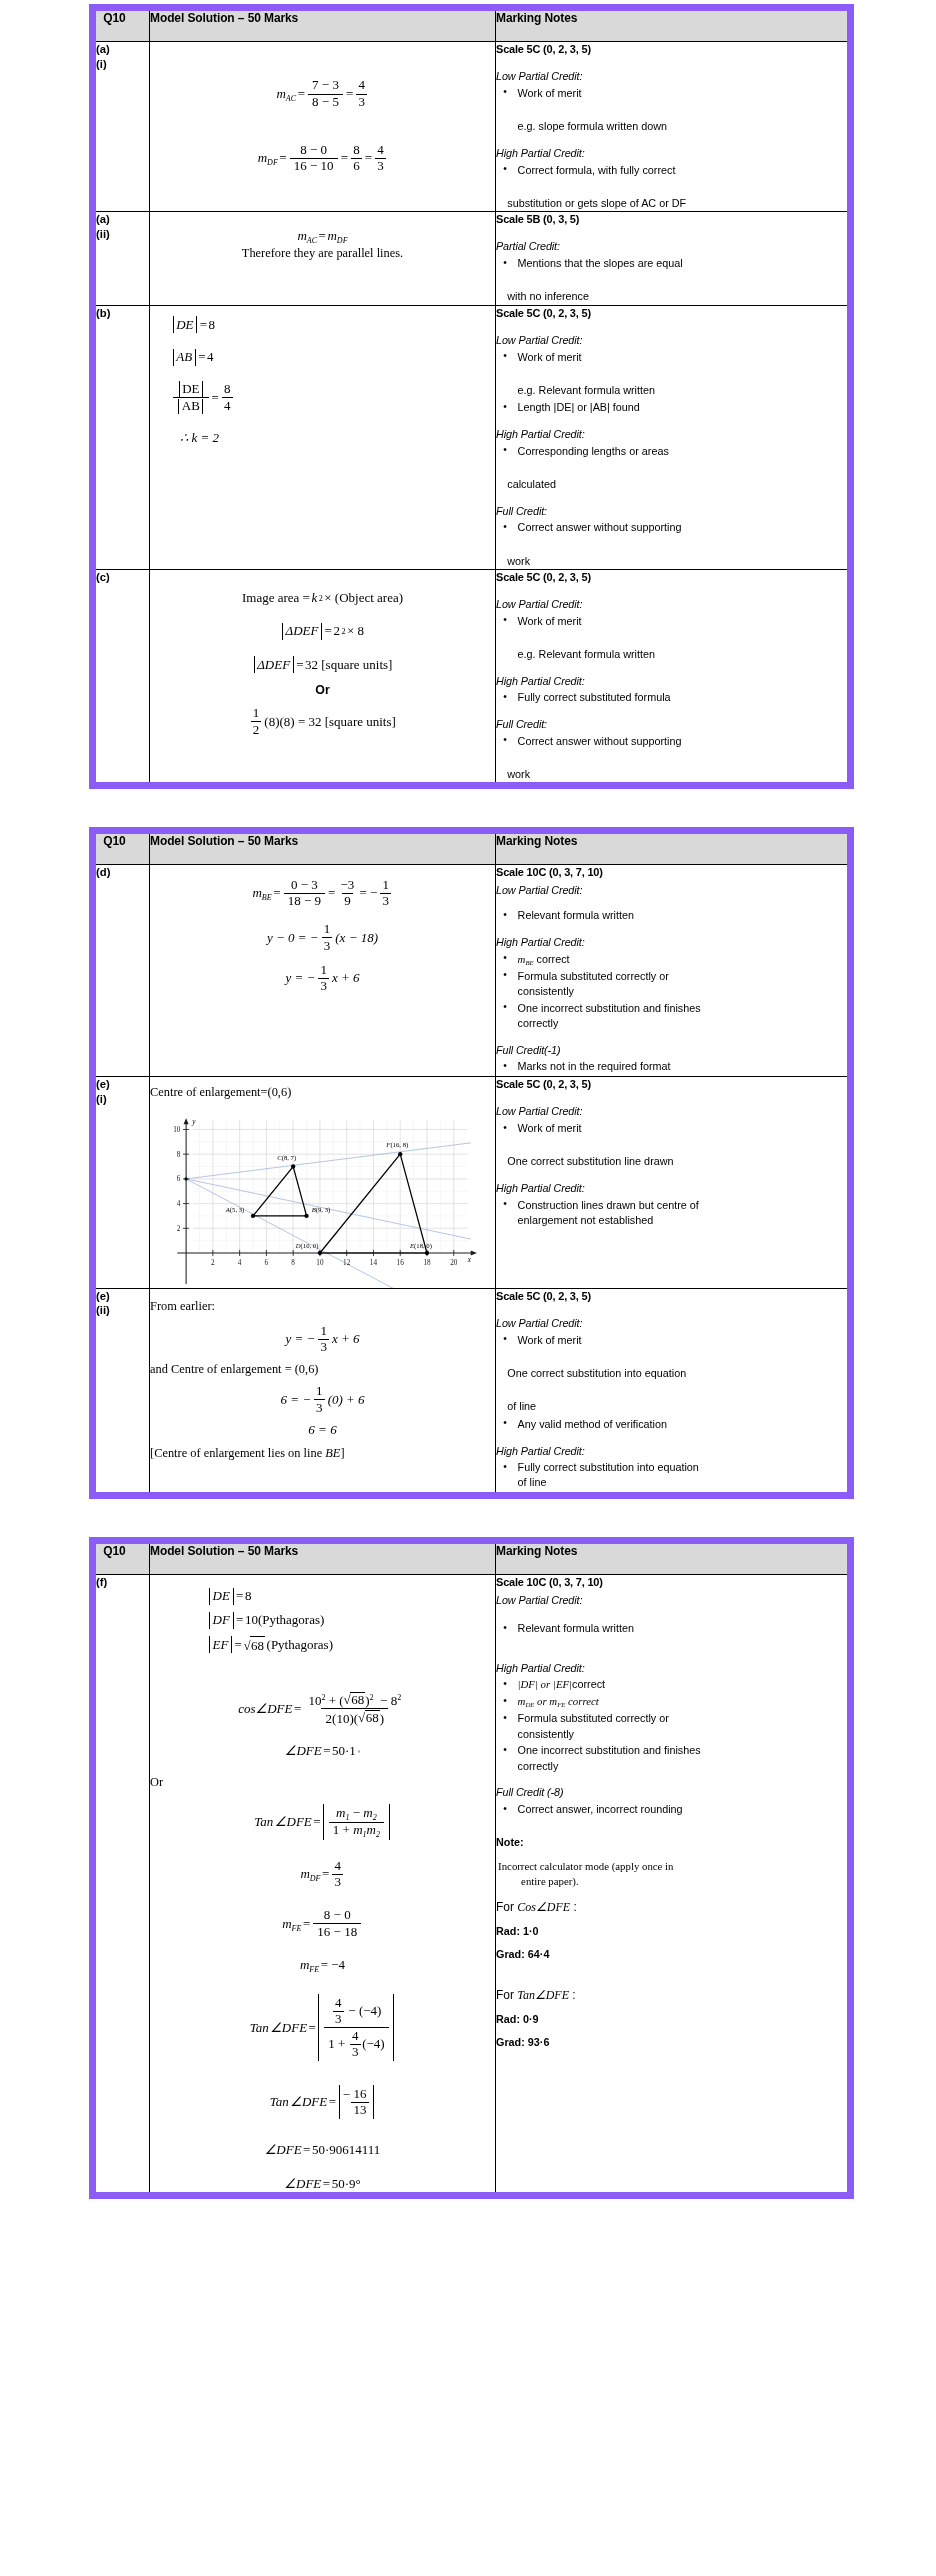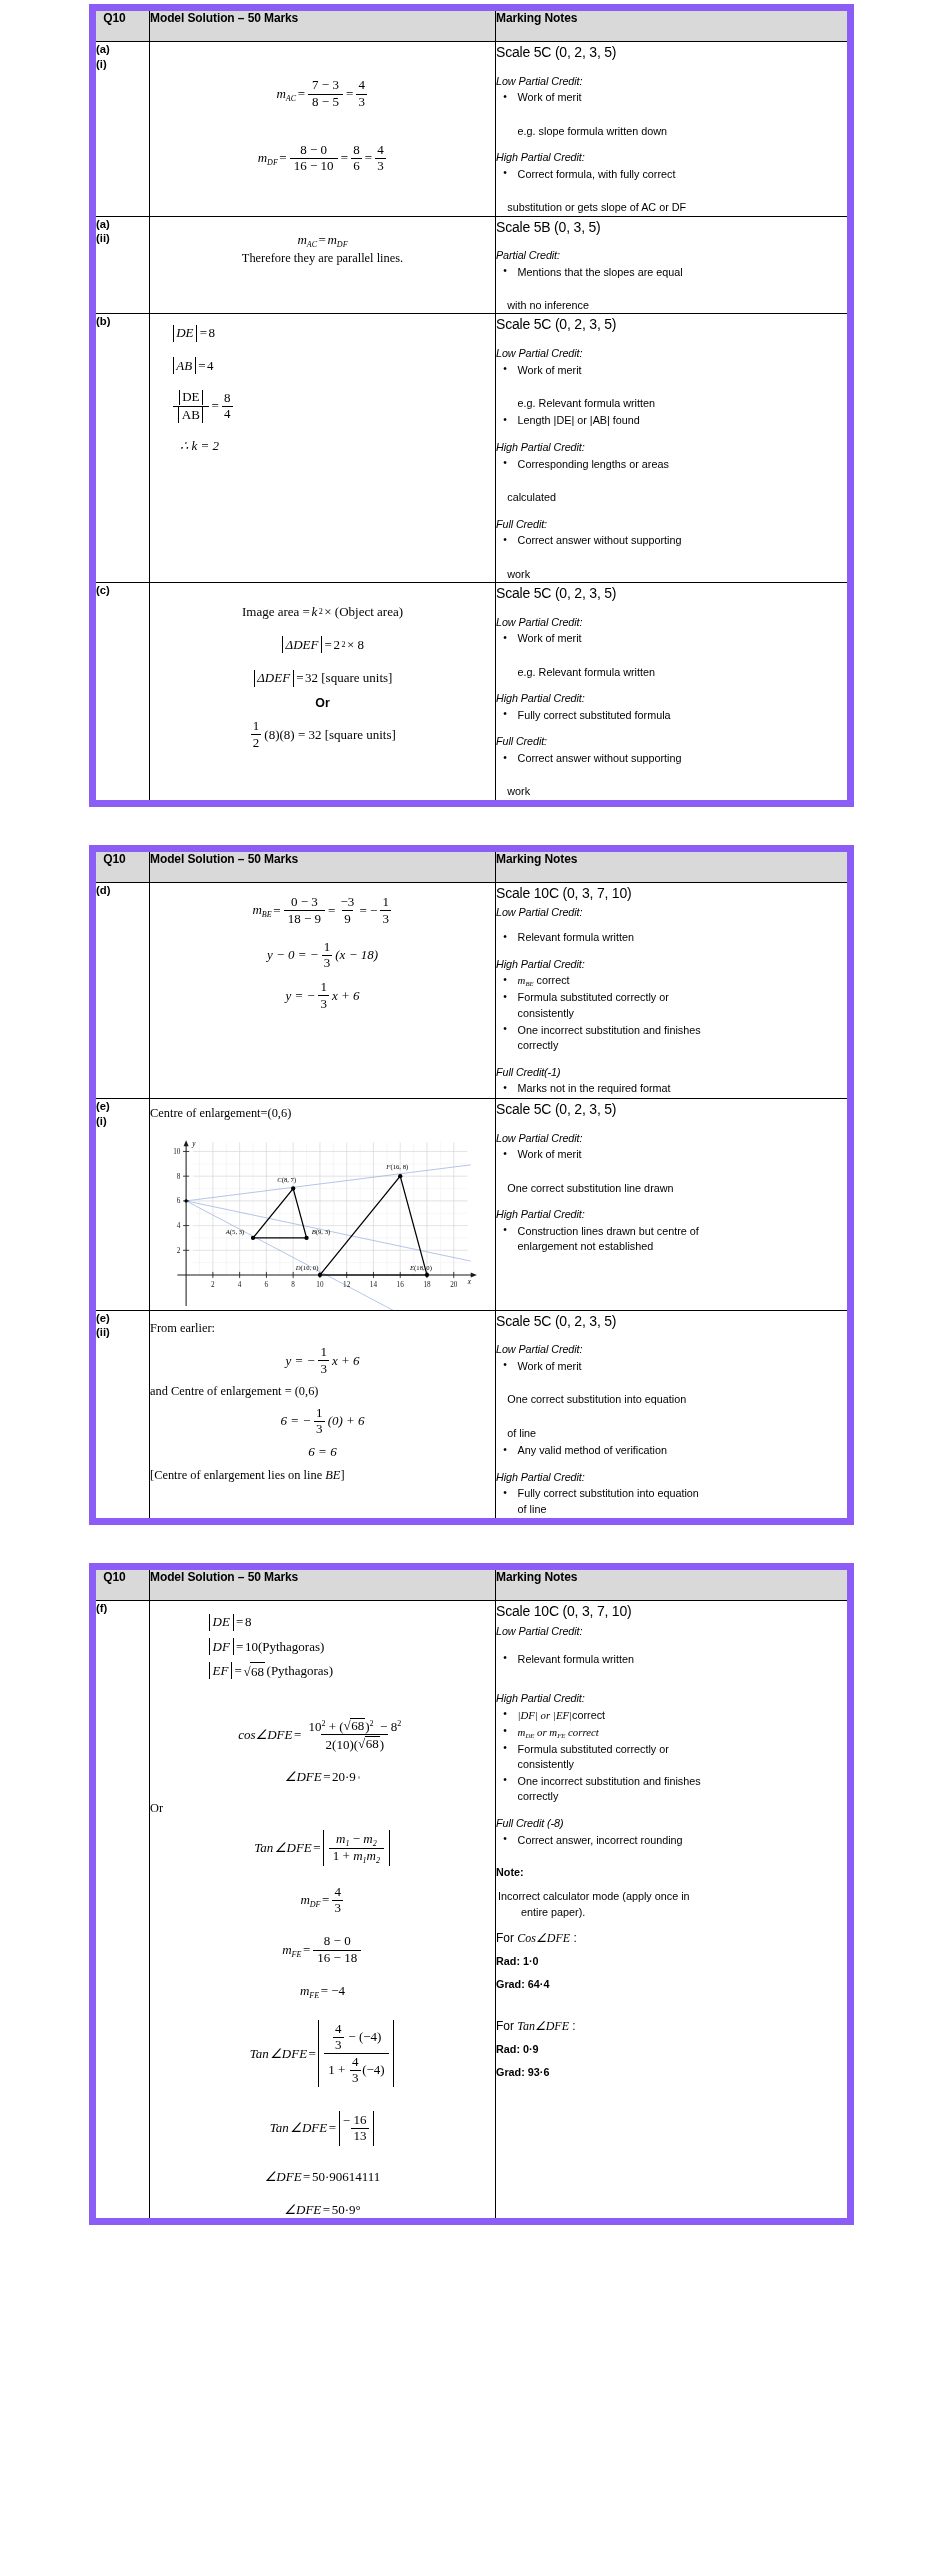--- a/index.html
+++ b/index.html
@@ -64,22 +64,22 @@
   }
   td.notecell {
     padding: 6.2px 7.2px 9.3px 9.3px;
     border-bottom: 1px solid #000 !important;
     font-size: 10.8px;
     line-height: 1.45;
   }
 
   
   .scale {
-    font-weight: normal;
-    font-size: 14px;
+    font-weight: bold;
+    font-size: 11px;
     letter-spacing: -0.2px;
     margin-bottom: 2.1px;
   }
   .credit {
     font-style: italic;
     font-size: 10.8px;
     margin-top: 11.3px;
     margin-bottom: 1px;
     letter-spacing: -0.1px;
   }
@@ -103,21 +103,21 @@
     top: -0.5px;
     font-size: 10.3px;
   }
   .sub-line {
     font-size: 10.8px;
     line-height: 1.42;
     padding-left: 4.1px;
     margin-top: 18px;
   }
   .note-head { font-weight: bold; font-size: 10.8px; margin-top: 17.5px; }
-  .note-body { font-size: 10.8px; line-height: 1.45; margin-top: 8.2px; padding-left: 2.1px;}
+  .note-body { font-size: 10.8px; line-height: 1.45; margin-top: 8.2px; padding-left: 2.1px; font-family: Liberation Serif, serif;}
   .note-body .indent { padding-left: 23px; }
   .note-lbl { font-size: 12px; margin-top: 9.3px; }
   .note-val { font-weight: bold; font-size: 10.8px; margin-top: 7.2px; }
   .mi { font-style: italic; font-family: "Liberation Serif", serif; }
 
   
   .math {
     font-family: "Liberation Serif", serif;
     font-style: italic;
     font-size: 13px;
@@ -754,21 +754,21 @@
                 <span class="plain">2(10)(</span><span class="sqrt">
                       <span class="rad">√</span>
                       <span class="rbody">68</span>
                     </span><span class="plain">)</span>
               </span>
             </span>
           </div>
           <div class="math" style="margin:17.5px 0 0 0">
             <span>∠DFE</span>
             <span class="plain">=</span>
-            <span class="plain">20·9</span>
+            <span class="plain">50·1</span>
                 <span class="sup">◦</span>
           </div>
 
           <div class="txtline left" style="margin:15.5px 0 0 0">Or</div>
 
           <div class="math" style="margin:14.4px 0 0 0">
             <span class="plain" style="font-style:italic">Tan</span>
                 <span>∠DFE</span>
             <span class="plain">=</span>
             <span class="absbar" style="padding:1.5px 3.1px">

